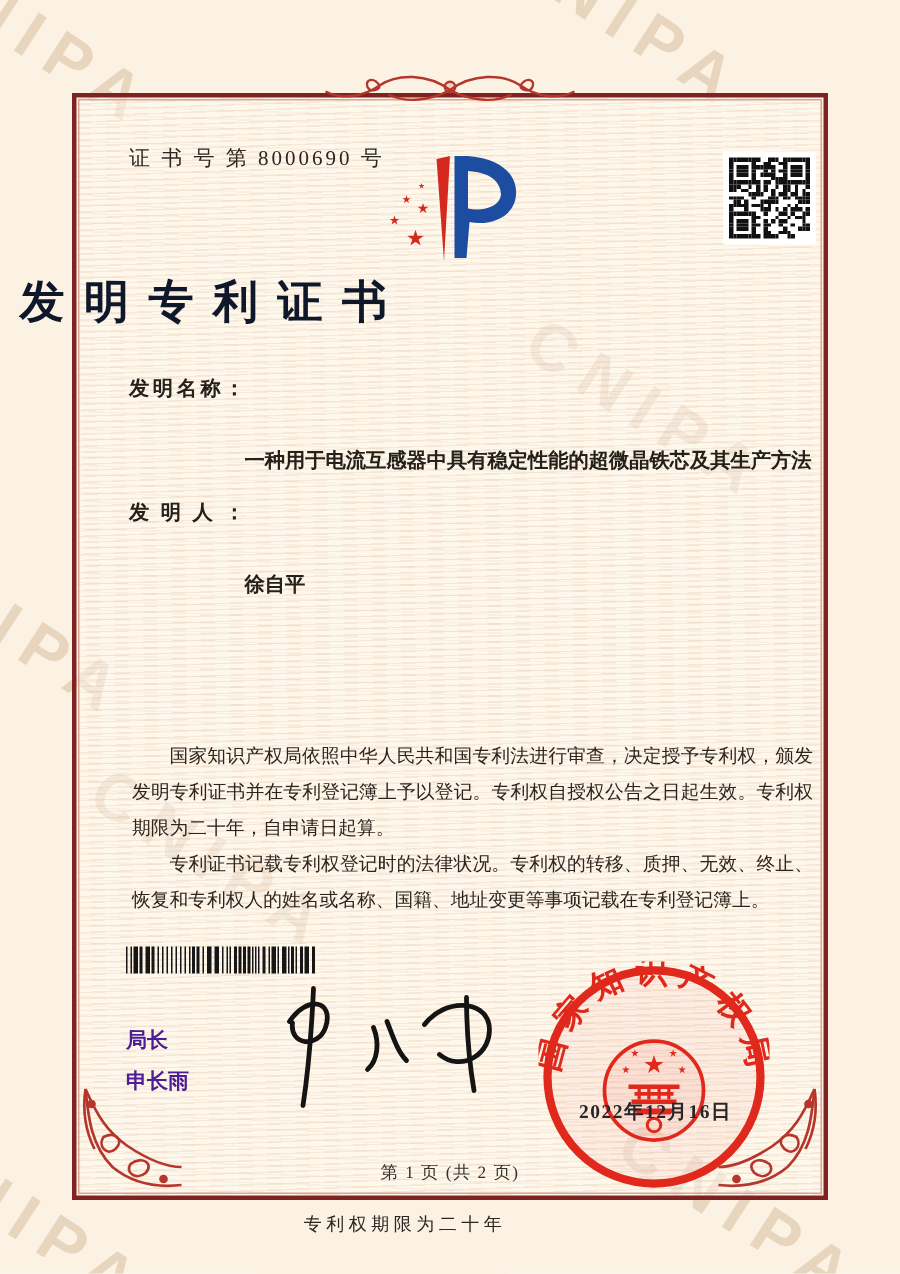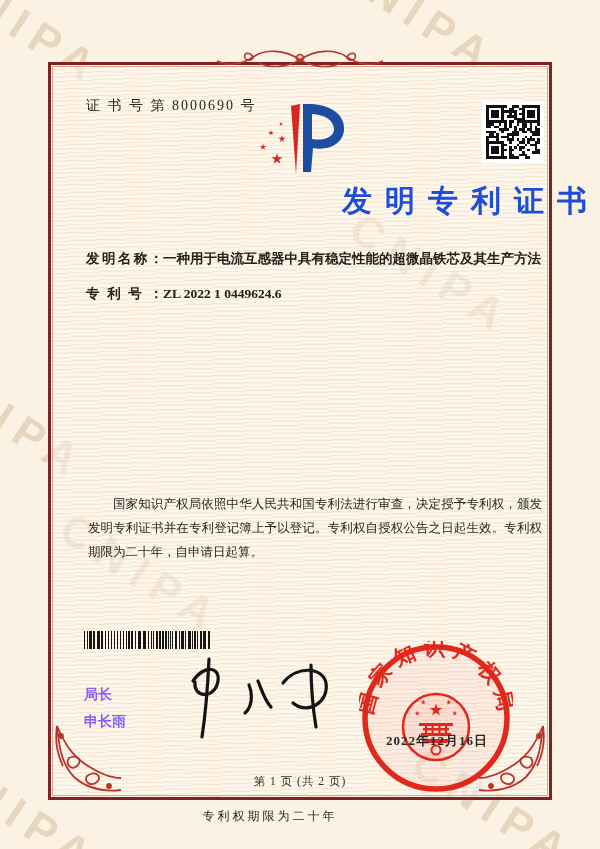--- a/index.html
+++ b/index.html
@@ -43,36 +43,36 @@
   .orn-bl{left:51px;top:724px;width:72px;height:72px;}
   .orn-br{left:477px;top:724px;width:72px;height:72px;transform:scaleX(-1);}
   
   .cert-no{left:86px;top:97px;font-size:14px;letter-spacing:2px;color:#2a2620;}
   .logo{left:246px;top:100px;width:104px;height:78px;}
   .qr{left:482px;top:101px;width:62px;height:62px;background:#fff;padding:4px;box-sizing:border-box;}
   .qgrid{display:grid;grid-template-columns:repeat(21,1fr);grid-auto-rows:1fr;width:100%;height:100%;}
   .qgrid i{display:block;}
   .qgrid i.on{background:#111;}
   .title{
-    left:0;top:181px;width:600px;text-align:right;
-    font-size:30px;font-weight:700;letter-spacing:13px;text-indent:13px;color:#1d4ed8;
+    left:0;top:181px;width:600px;text-align:left;
+    font-size:30px;font-weight:700;letter-spacing:13px;text-indent:13px;color:#0f172a;
   }
   
   .fields{left:86px;top:249px;width:446px;font-size:13.5px;font-weight:700;color:#24201a;}
   .frow{margin-bottom:15px;line-height:20px;white-space:nowrap;}
   .flabel{display:inline-block;width:77px;text-align:justify;text-align-last:justify;vertical-align:top;}
-  .fvalue{display:inline-block;vertical-align:top;}
+  .fvalue{display:inline-block;vertical-align:top;margin-top:48px;}
   .gcell1{display:inline-block;width:207px;}
   
   .legal{left:88px;top:492px;width:454px;font-size:12.5px;line-height:24px;color:#2b251e;text-align:justify;}
   .legal p{margin:0;text-indent:2em;}
   
   .barcode{left:84px;top:631px;width:170px;height:18px;font-size:0;}
   .barcode i{display:inline-block;height:100%;background:#161616;vertical-align:top;}
-  .signer{left:84px;top:681px;font-size:14px;font-weight:700;line-height:27px;color:#8b5cf6;}
+  .signer{left:84px;top:681px;font-size:14px;font-weight:700;line-height:27px;color:#4c1d95;}
   .sig{left:165px;top:651px;width:180px;height:92px;}
   .seal{left:359px;top:641px;width:154px;height:154px;}
   .seal-date{
     left:362px;top:732px;width:150px;z-index:3;text-align:center;
     font-size:13px;font-weight:700;letter-spacing:1px;color:#272727;
   }
   .page-note{left:0;top:774px;width:600px;text-align:center;font-size:11.5px;color:#33302a;letter-spacing:1px;}
   .footer-note{left:0;top:808px;width:540px;text-align:center;font-size:12px;letter-spacing:3px;color:#2b2620;}
 </style>
 </head>
@@ -592,26 +592,27 @@
     </div>
 </div>
 
 <div class="abs title">发明专利证书</div>
 
 <div class="abs fields">
   <div class="frow">
     <span class="flabel">发明名称：</span><span class="fvalue">一种用于电流互感器中具有稳定性能的超微晶铁芯及其生产方法</span>
   </div>
   <div class="frow">
-    <span class="flabel">专利号：</span><span class="fvalue">ZL 2022 1 0449624.6</span>
+    <span class="flabel">发明人：</span><span class="fvalue">徐自平</span>
   </div>
 </div>
 
 <div class="abs legal">
   <p>国家知识产权局依照中华人民共和国专利法进行审查，决定授予专利权，颁发发明专利证书并在专利登记簿上予以登记。专利权自授权公告之日起生效。专利权期限为二十年，自申请日起算。</p>
+  <p>专利证书记载专利权登记时的法律状况。专利权的转移、质押、无效、终止、恢复和专利权人的姓名或名称、国籍、地址变更等事项记载在专利登记簿上。</p>
 </div>
 
 <div class="abs barcode"><i style="width:1px;margin-right:2px"></i><i style="width:1px;margin-right:1px"></i><i style="width:3px;margin-right:1px"></i><i style="width:2px;margin-right:2px"></i><i style="width:3px;margin-right:1px"></i><i style="width:2px;margin-right:2px"></i><i style="width:1px;margin-right:2px"></i><i style="width:1px;margin-right:2px"></i><i style="width:1px;margin-right:2px"></i><i style="width:1px;margin-right:2px"></i><i style="width:1px;margin-right:2px"></i><i style="width:1px;margin-right:2px"></i><i style="width:1px;margin-right:2px"></i><i style="width:1px;margin-right:1px"></i><i style="width:2px;margin-right:1px"></i><i style="width:2px;margin-right:2px"></i><i style="width:1px;margin-right:2px"></i><i style="width:3px;margin-right:2px"></i><i style="width:3px;margin-right:2px"></i><i style="width:1px;margin-right:2px"></i><i style="width:1px;margin-right:1px"></i><i style="width:1px;margin-right:2px"></i><i style="width:2px;margin-right:1px"></i><i style="width:2px;margin-right:1px"></i><i style="width:2px;margin-right:1px"></i><i style="width:2px;margin-right:1px"></i><i style="width:1px;margin-right:1px"></i><i style="width:1px;margin-right:1px"></i><i style="width:1px;margin-right:2px"></i><i style="width:2px;margin-right:2px"></i><i style="width:1px;margin-right:1px"></i><i style="width:3px;margin-right:1px"></i><i style="width:1px;margin-right:2px"></i><i style="width:3px;margin-right:1px"></i><i style="width:1px;margin-right:1px"></i><i style="width:2px;margin-right:1px"></i><i style="width:1px;margin-right:2px"></i><i style="width:2px;margin-right:1px"></i><i style="width:3px;margin-right:2px"></i><i style="width:2px;margin-right:1px"></i></div>
 
 <div class="abs signer">
   <div>局长</div>
   <div>申长雨</div>
 </div>
 
 <svg class="abs sig" viewBox="0 0 180 92">

